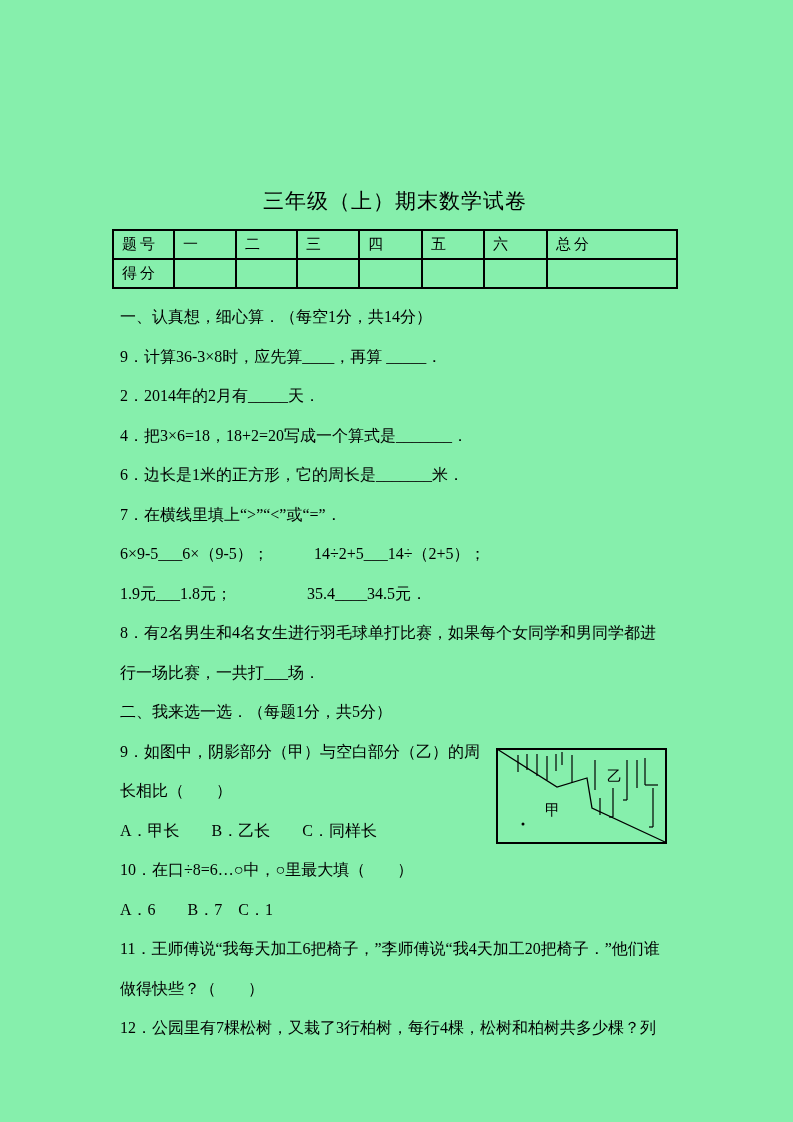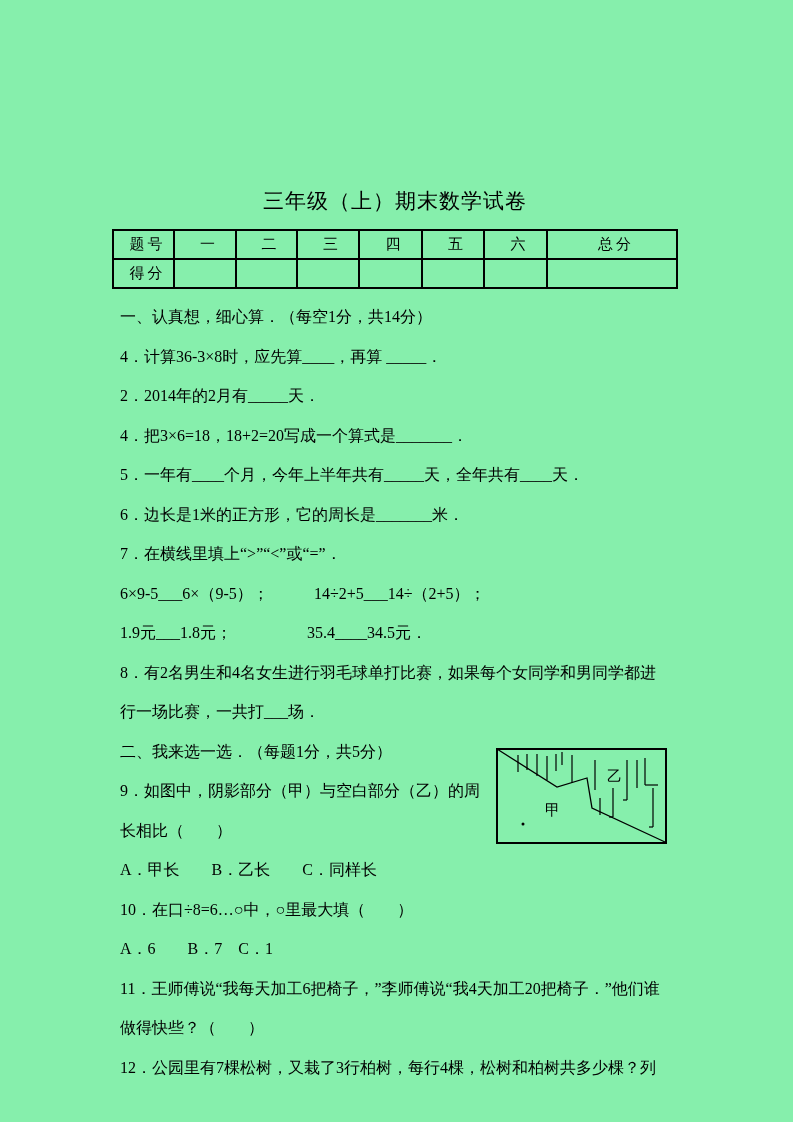--- a/index.html
+++ b/index.html
@@ -30,21 +30,20 @@
     line-height: 30px;
     letter-spacing: 1px;
     white-space: nowrap;
   }
   table.score-table {
     width: 100%;
     margin-top: 13px;
     border-collapse: collapse;
     table-layout: fixed;
     font-size: 15px;
-    text-align: center;
   }
   table.score-table td {
     border: 2px solid #000;
     height: 27px;
     padding: 0 0 0 8px;
     letter-spacing: 3px;
     vertical-align: middle;
     overflow: hidden;
   }
   .student-line {
@@ -116,24 +115,23 @@
           <td></td>
           <td></td>
           <td></td>
         </tr>
       </tbody>
     </table>
 
 
     <div class="body-text">
       <p>一、认真想，细心算．（每空1分，共14分）</p>
-      <p>4．计算36-3×8时，应先算____，再算 _____．</p>
+      <p>9．计算36-3×8时，应先算____，再算 _____．</p>
       <p>2．2014年的2月有_____天．</p>
       <p>4．把3×6=18，18+2=20写成一个算式是_______．</p>
-      <p>5．一年有____个月，今年上半年共有_____天，全年共有____天．</p>
       <p>6．边长是1米的正方形，它的周长是_______米．</p>
       <p>7．在横线里填上“&gt;”“&lt;”或“=”．</p>
       <p>
         <span class="col-left-a">6×9-5___6×（9-5）；</span>
         <span>14÷2+5___14÷（2+5）；</span>
       </p>
       <p>
         <span class="col-left-b">1.9元___1.8元；</span>
         <span>35.4____34.5元．</span>
       </p>

